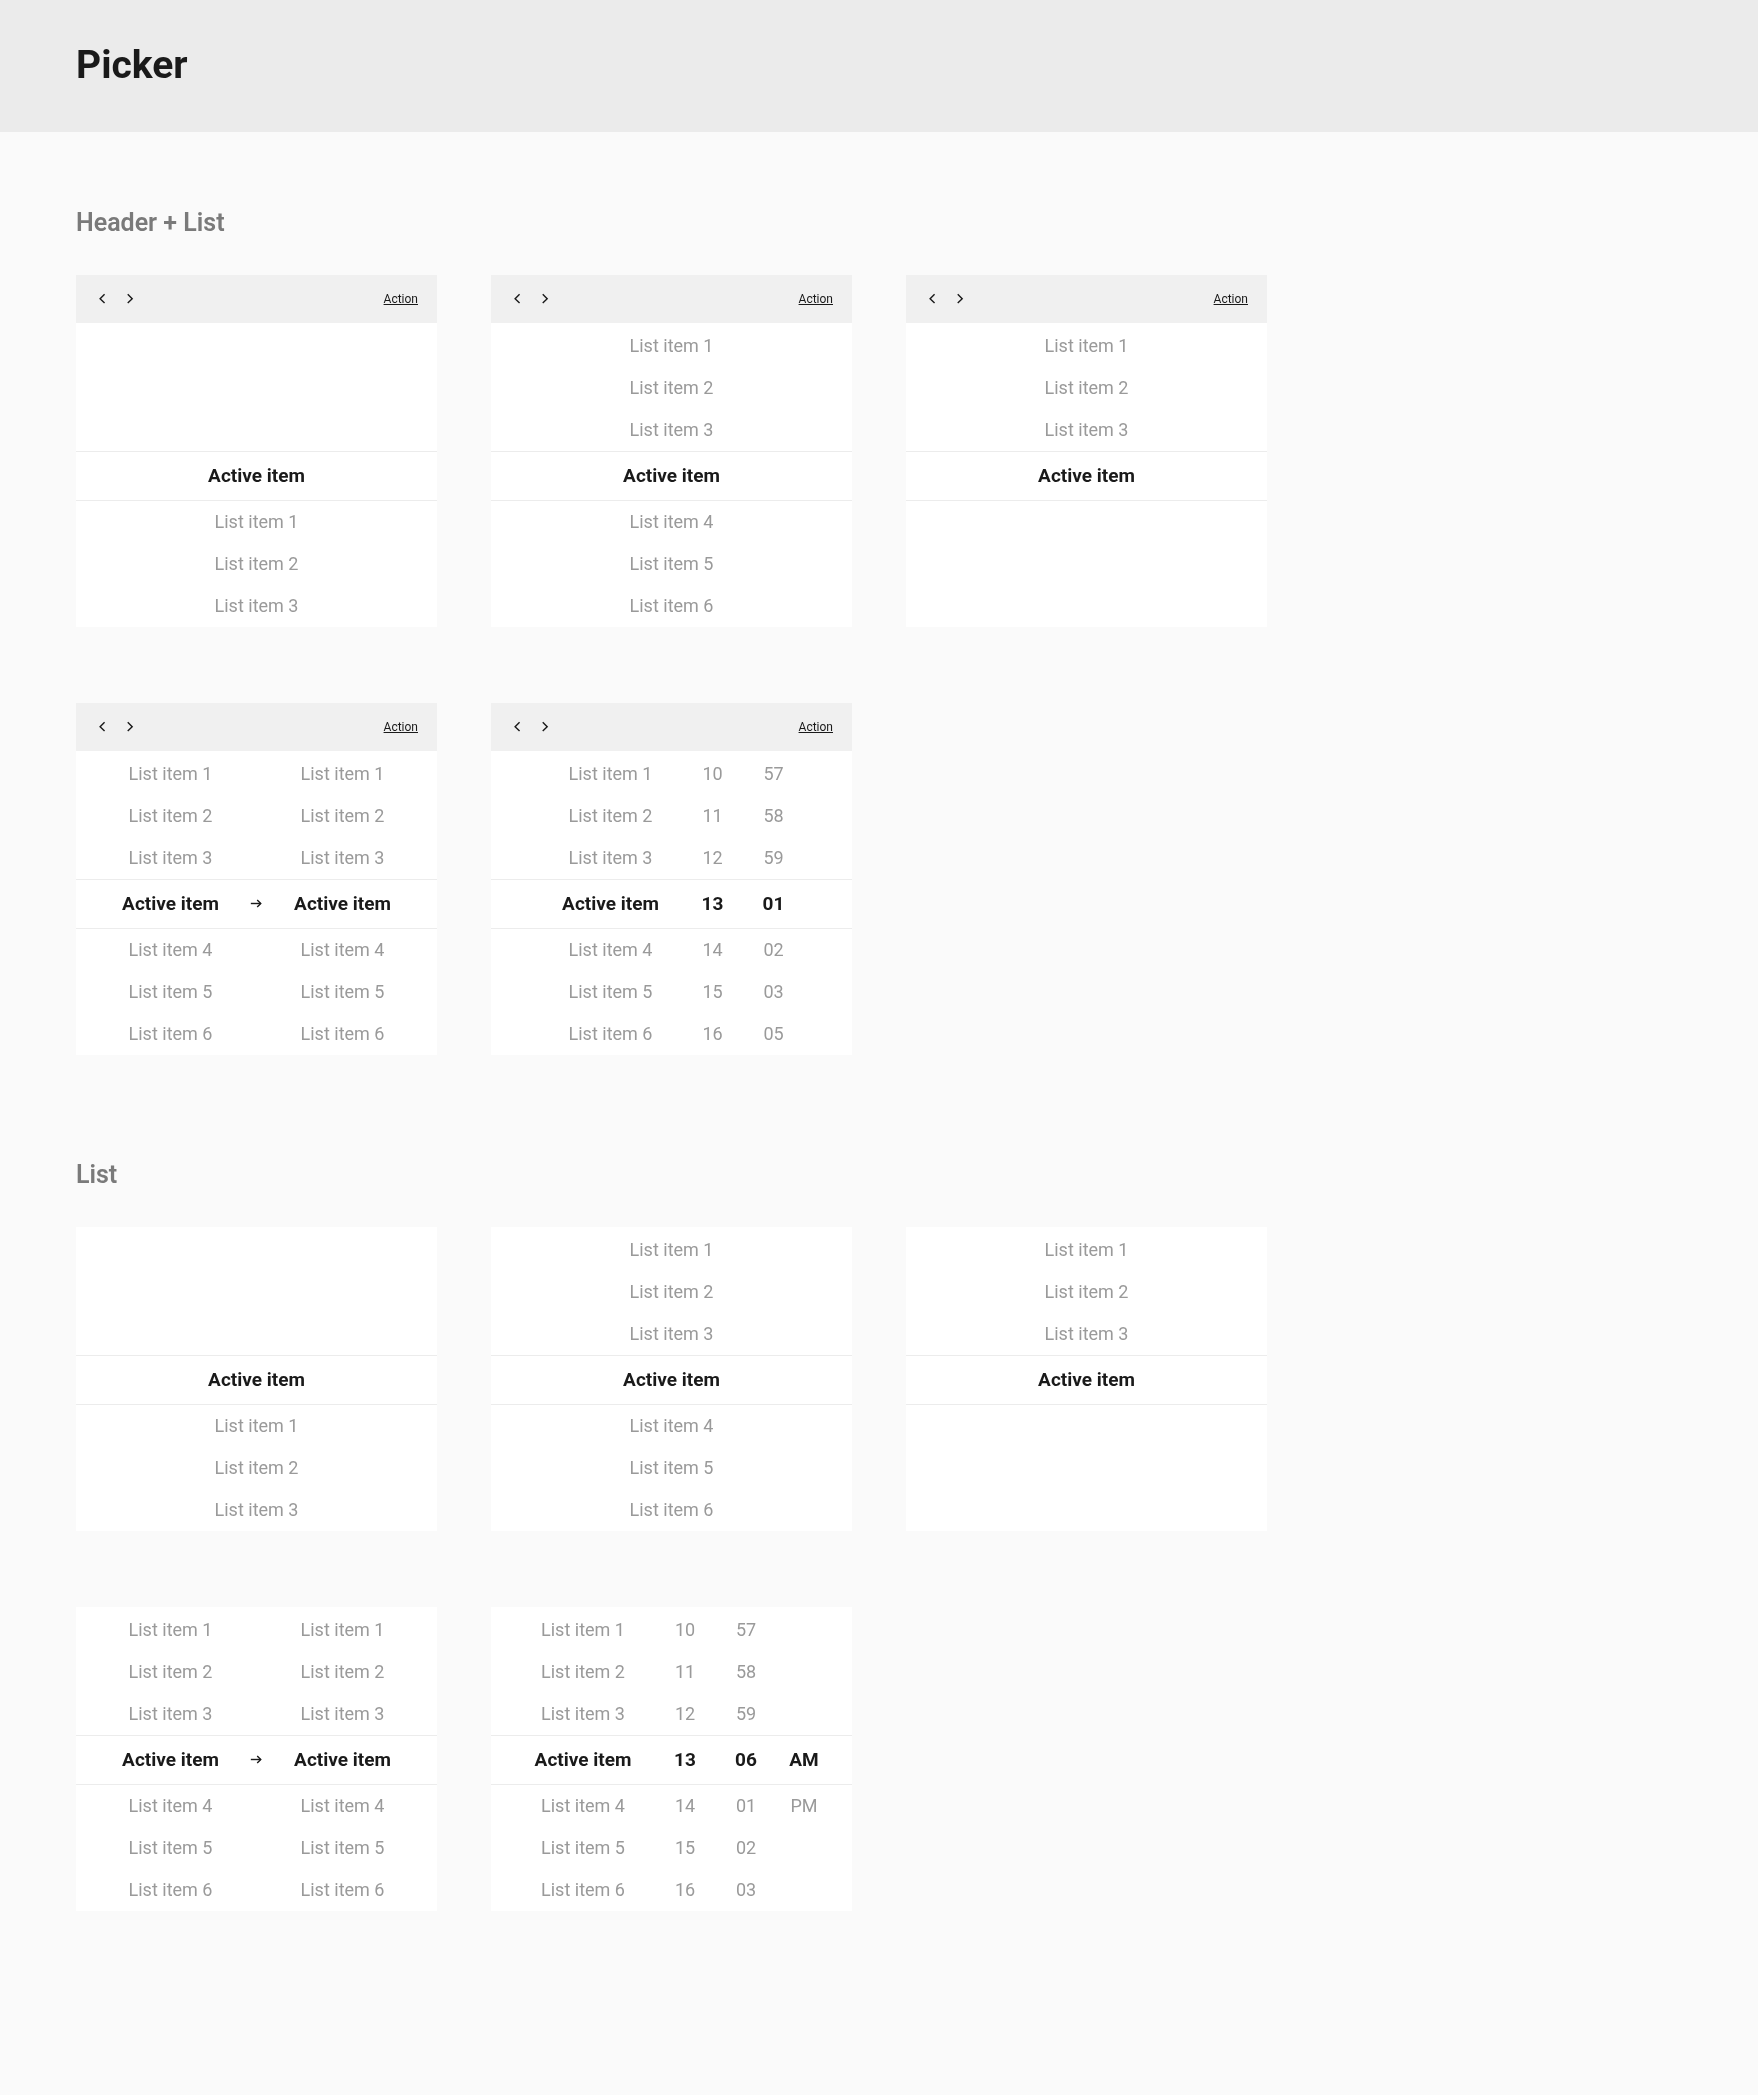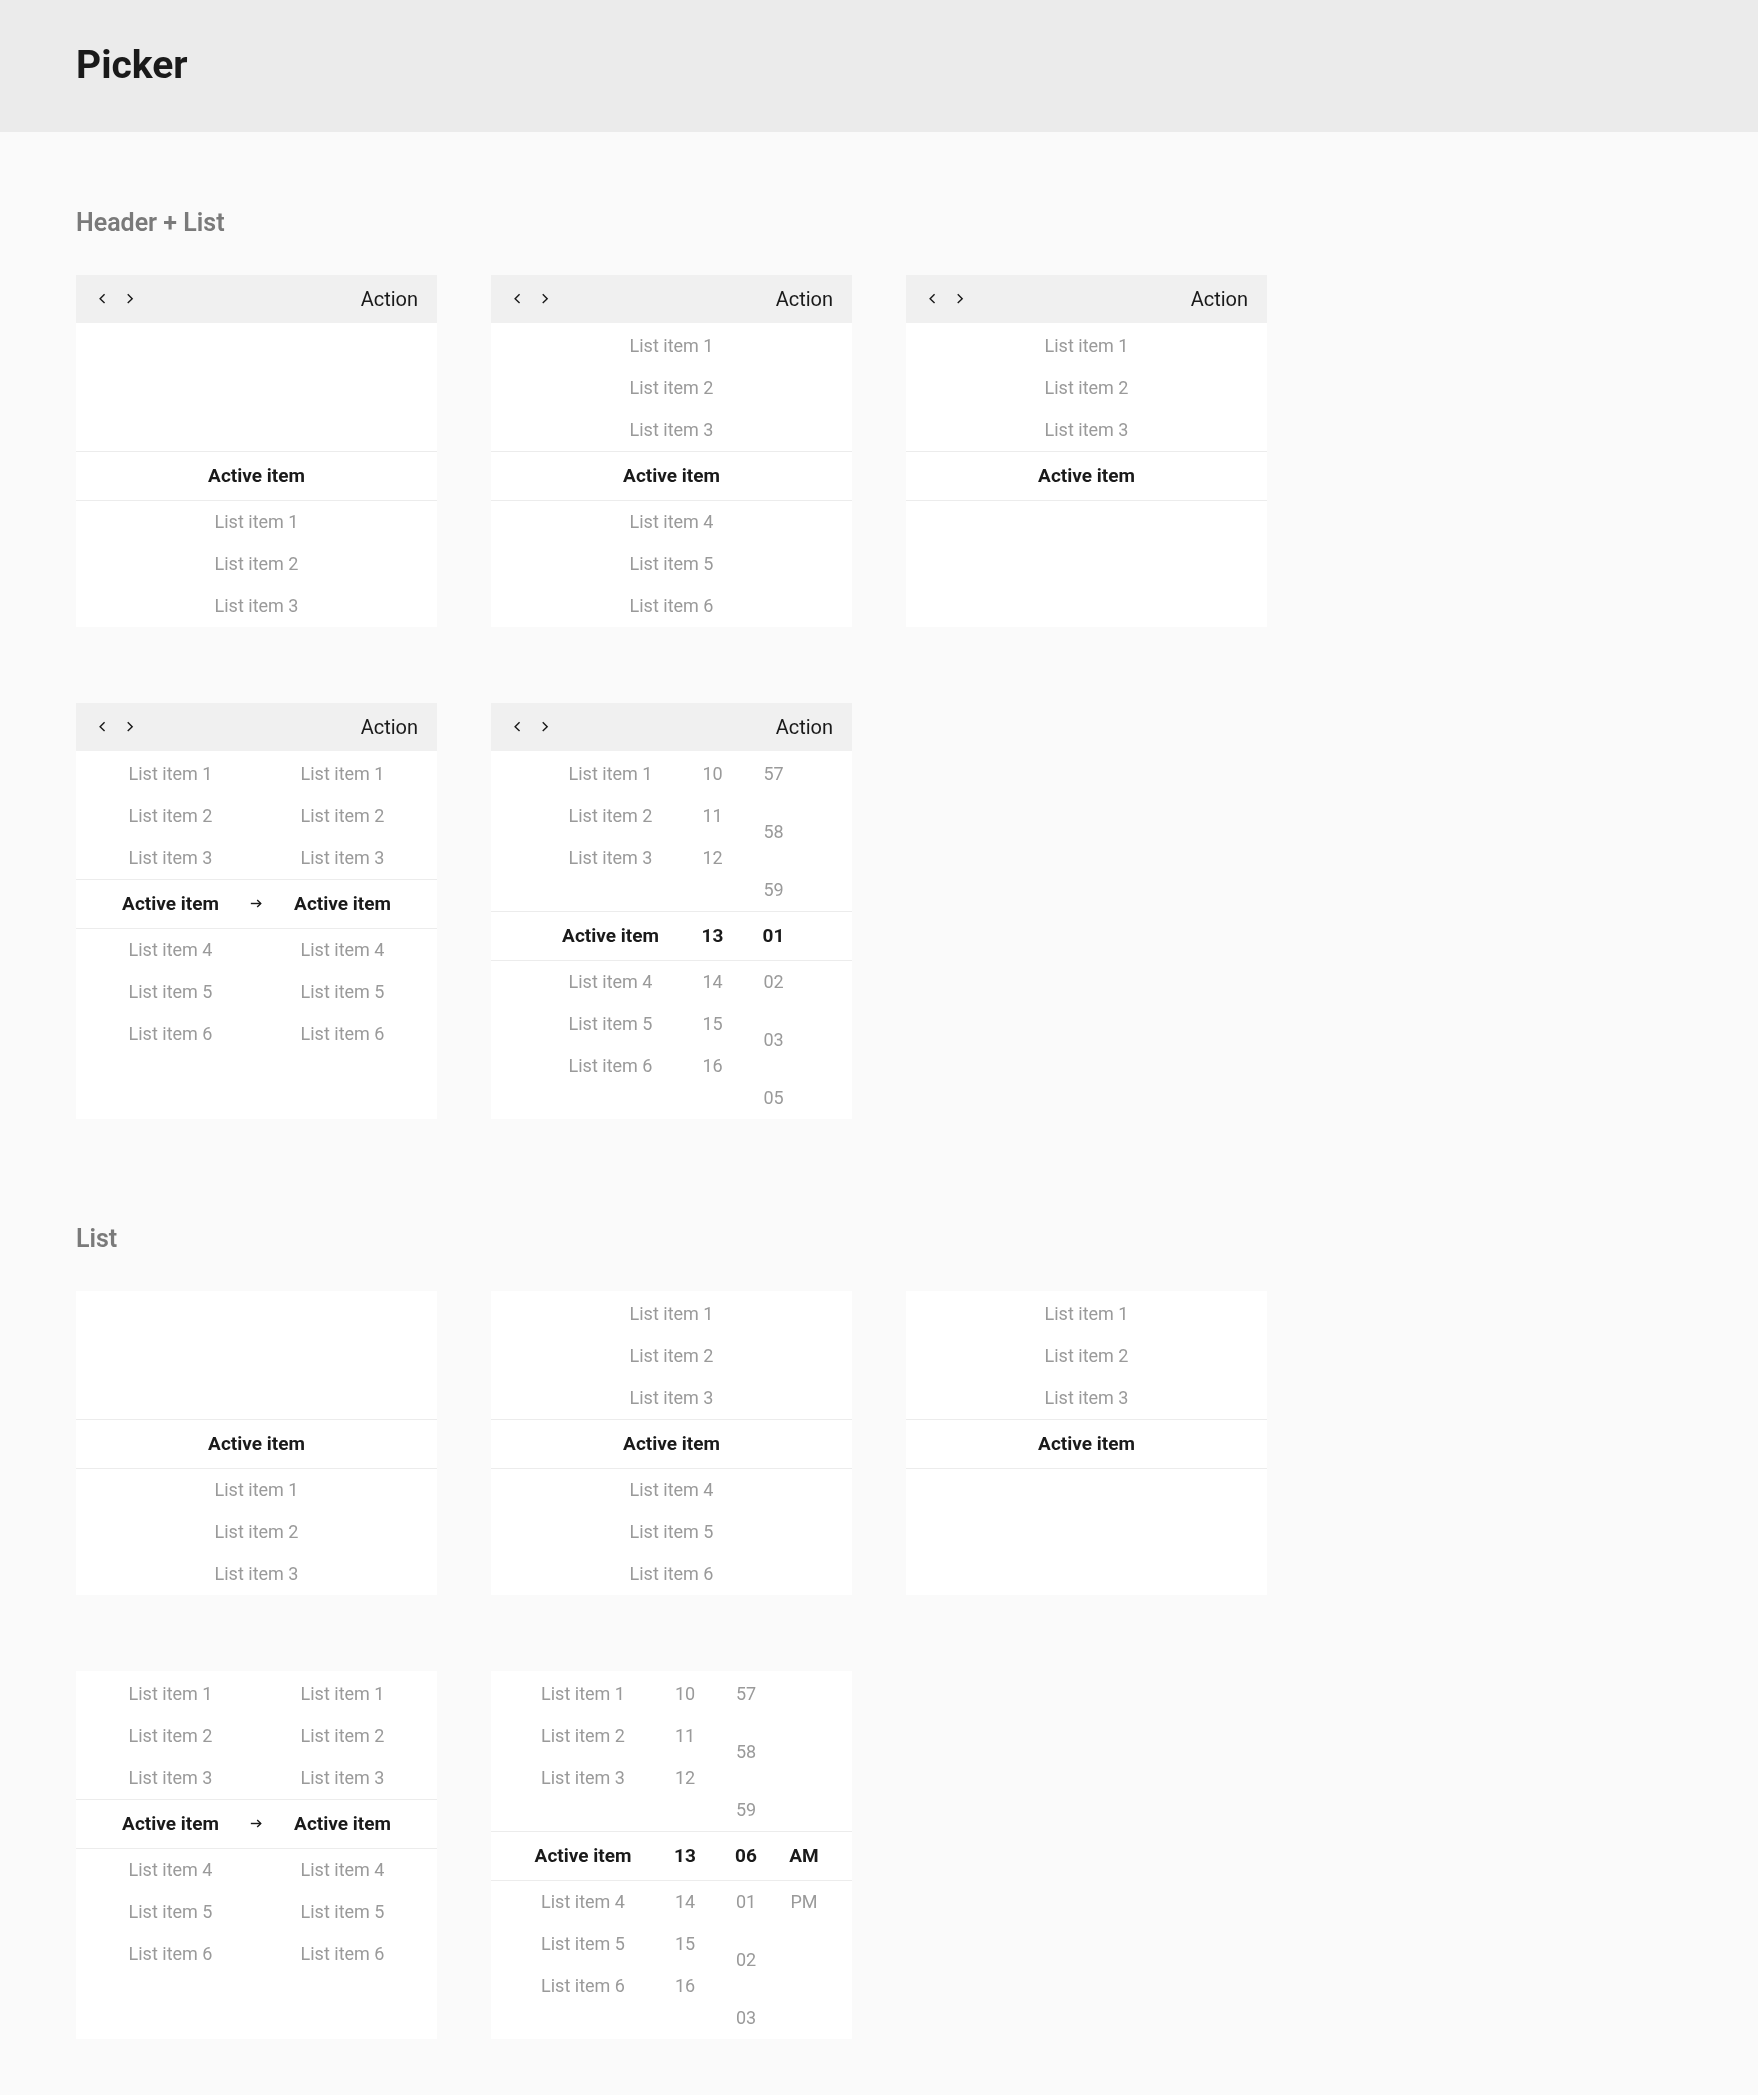--- a/index.html
+++ b/index.html
@@ -59,23 +59,24 @@
   }
   .nav-btn svg {
     width: 15.3px;
     height: 15.3px;
     stroke: #1a1a1a;
     stroke-width: 2.2;
     fill: none;
   }
   .header-action {
     margin-left: auto;
-    font-size: 20px;
+    font-size: 12px;
     color: #1a1a1a;
     cursor: pointer;
+    text-decoration: underline;
   }
   .list-row {
     height: 42px;
     display: flex;
     align-items: center;
     justify-content: center;
     font-size: 18px;
     color: #9a9a9a;
   }
   .list-row.empty {
@@ -144,21 +145,21 @@
   }
   .arrow-between svg {
     width: 17px;
     height: 17px;
     stroke: #1a1a1a;
     stroke-width: 2;
     fill: none;
   }
   .col-wide { min-width: 143px; }
   .col-num { min-width: 61px; }
-  .col-num2 { min-width: 61px; gap: 16px; }
+  .col-num2 { min-width: 61px; }
   .col-ampm { min-width: 55px; }
 </style>
 </head>
 <body>
 
 <div class="page-header">
   <h1 class="page-title">Picker</h1>
 </div>
 
 <div class="content">

